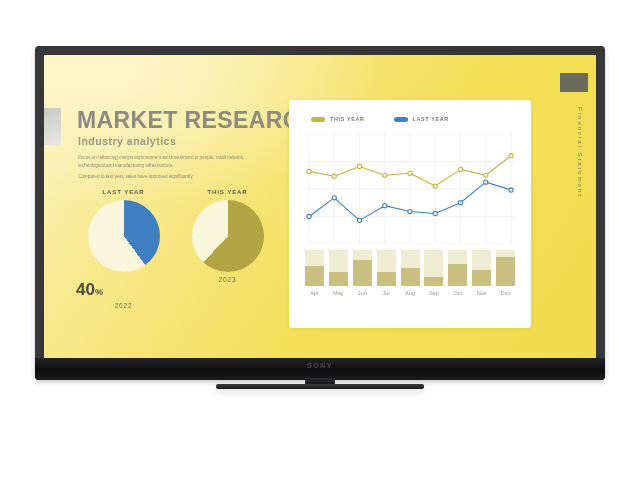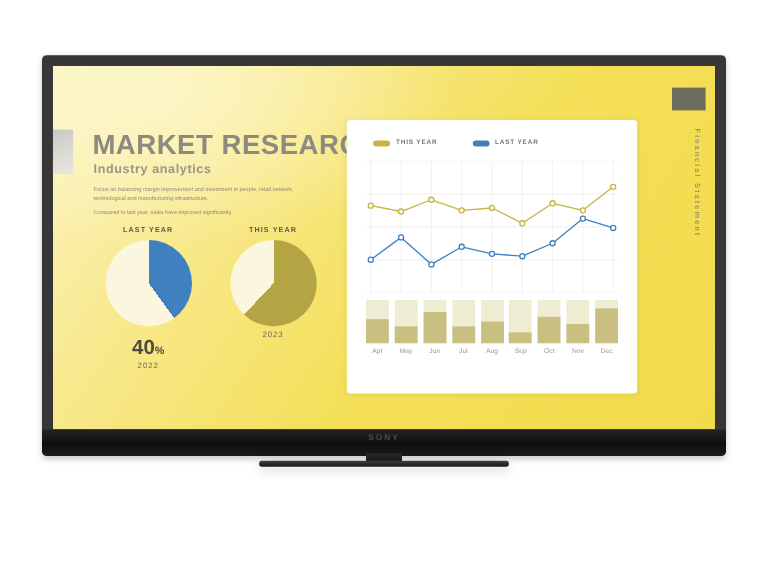--- a/index.html
+++ b/index.html
@@ -141,21 +141,20 @@
     color: #5c5a50;
     margin-bottom: 5px;
   }
   .pie-disc {
     width: 72px;
     height: 72px;
     margin: 0 auto;
     border-radius: 50%;
   }
   .pie-pct {
-    text-align: center;
     margin-top: 9px;
     font-size: 17px;
     font-weight: bold;
     color: #4c4a43;
     line-height: 1;
   }
   .pie-pct .sym { font-size: 9px; font-weight: bold; }
   .pie-year {
     text-align: center;
     margin-top: 4px;

